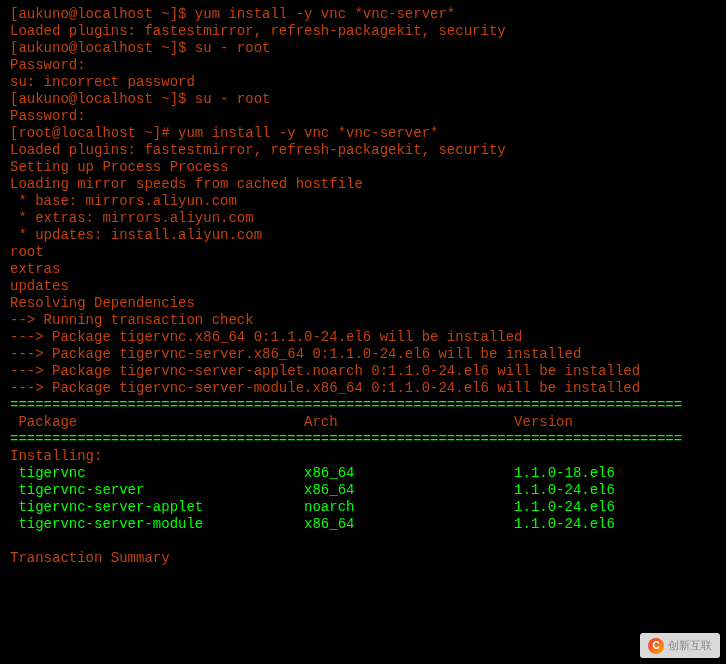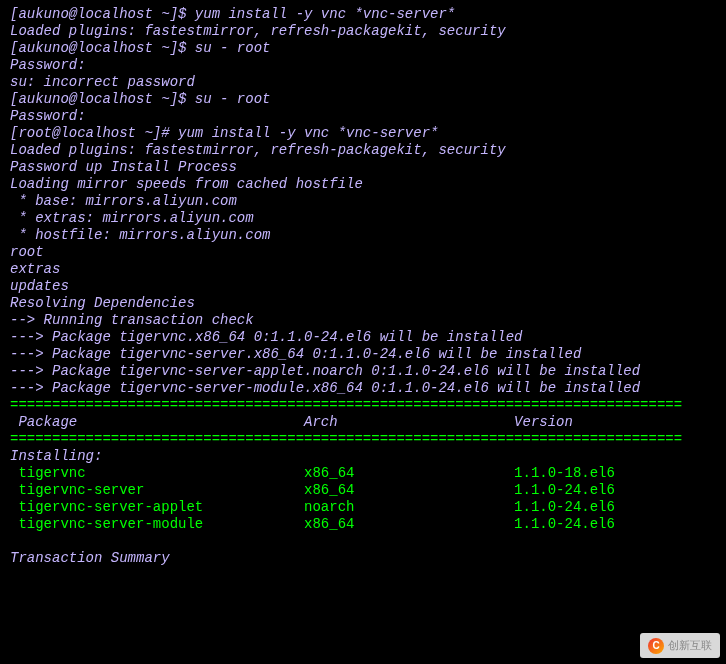--- a/index.html
+++ b/index.html
@@ -8,22 +8,21 @@
       font-family: "Courier New", Consolas, monospace;
       font-size: 14px;
       line-height: 17px;
       margin: 0;
       padding: 6px 10px;
       width: 726px;
       box-sizing: border-box;
     }
     .line {
       white-space: pre;
-      color: #c4b5fd;
-      font-style: italic;
+      color: #c2410c;
     }
     .divider {
       white-space: pre;
       color: #00ff00;
       letter-spacing: 0;
       overflow: hidden;
       width: 100%;
     }
     .pkg-row {
       white-space: pre;
@@ -62,25 +61,25 @@
 <div>
   <div class="line">[aukuno@localhost ~]$ yum install -y vnc *vnc-server*</div>
   <div class="line">Loaded plugins: fastestmirror, refresh-packagekit, security</div>
   <div class="line">[aukuno@localhost ~]$ su - root</div>
   <div class="line">Password:</div>
   <div class="line">su: incorrect password</div>
   <div class="line">[aukuno@localhost ~]$ su - root</div>
   <div class="line">Password:</div>
   <div class="line">[root@localhost ~]# yum install -y vnc *vnc-server*</div>
   <div class="line">Loaded plugins: fastestmirror, refresh-packagekit, security</div>
-  <div class="line">Password up Install Process</div>
+  <div class="line">Setting up Process Process</div>
   <div class="line">Loading mirror speeds from cached hostfile</div>
   <div class="line"> * base: mirrors.aliyun.com</div>
   <div class="line"> * extras: mirrors.aliyun.com</div>
-  <div class="line"> * hostfile: mirrors.aliyun.com</div>
+  <div class="line"> * updates: install.aliyun.com</div>
   <div class="line">root</div>
   <div class="line">extras</div>
   <div class="line">updates</div>
   <div class="line">Resolving Dependencies</div>
   <div class="line">--&gt; Running transaction check</div>
   <div class="line">---&gt; Package tigervnc.x86_64 0:1.1.0-24.el6 will be installed</div>
   <div class="line">---&gt; Package tigervnc-server.x86_64 0:1.1.0-24.el6 will be installed</div>
   <div class="line">---&gt; Package tigervnc-server-applet.noarch 0:1.1.0-24.el6 will be installed</div>
   <div class="line">---&gt; Package tigervnc-server-module.x86_64 0:1.1.0-24.el6 will be installed</div>
   <div class="line"></div>

